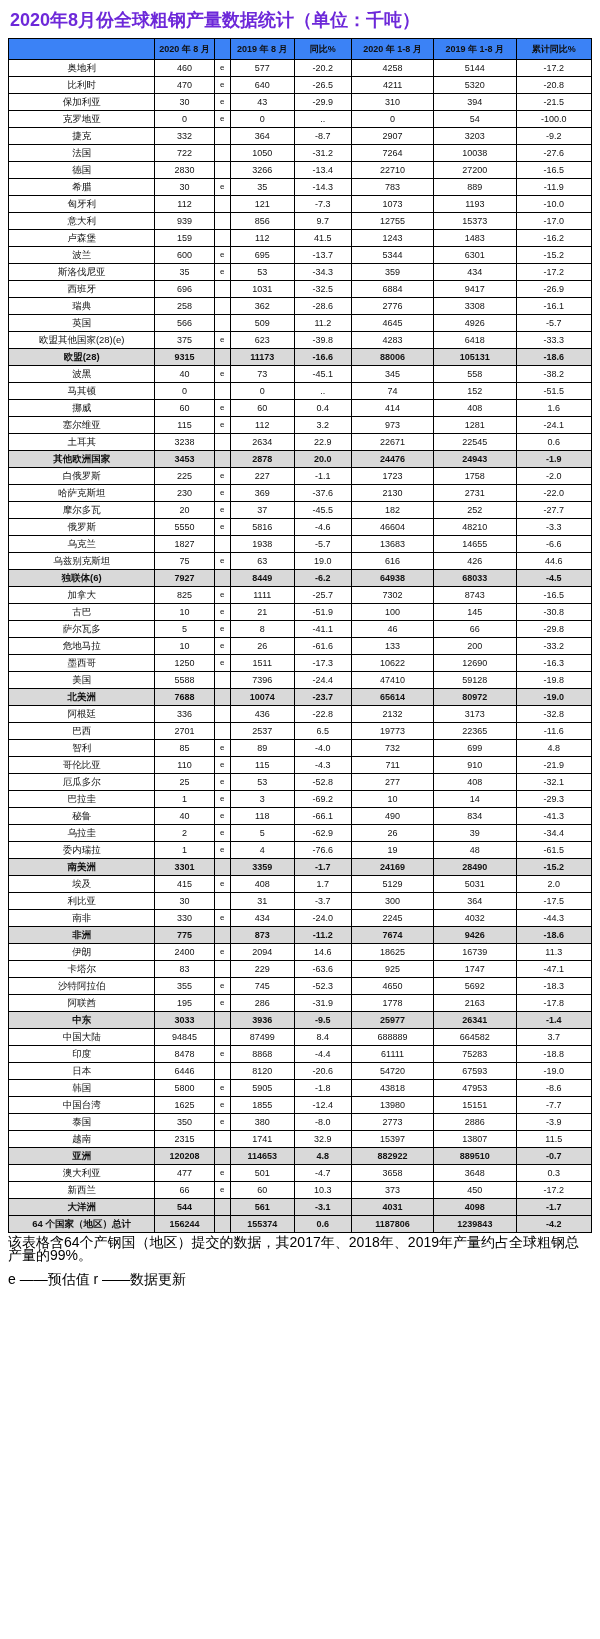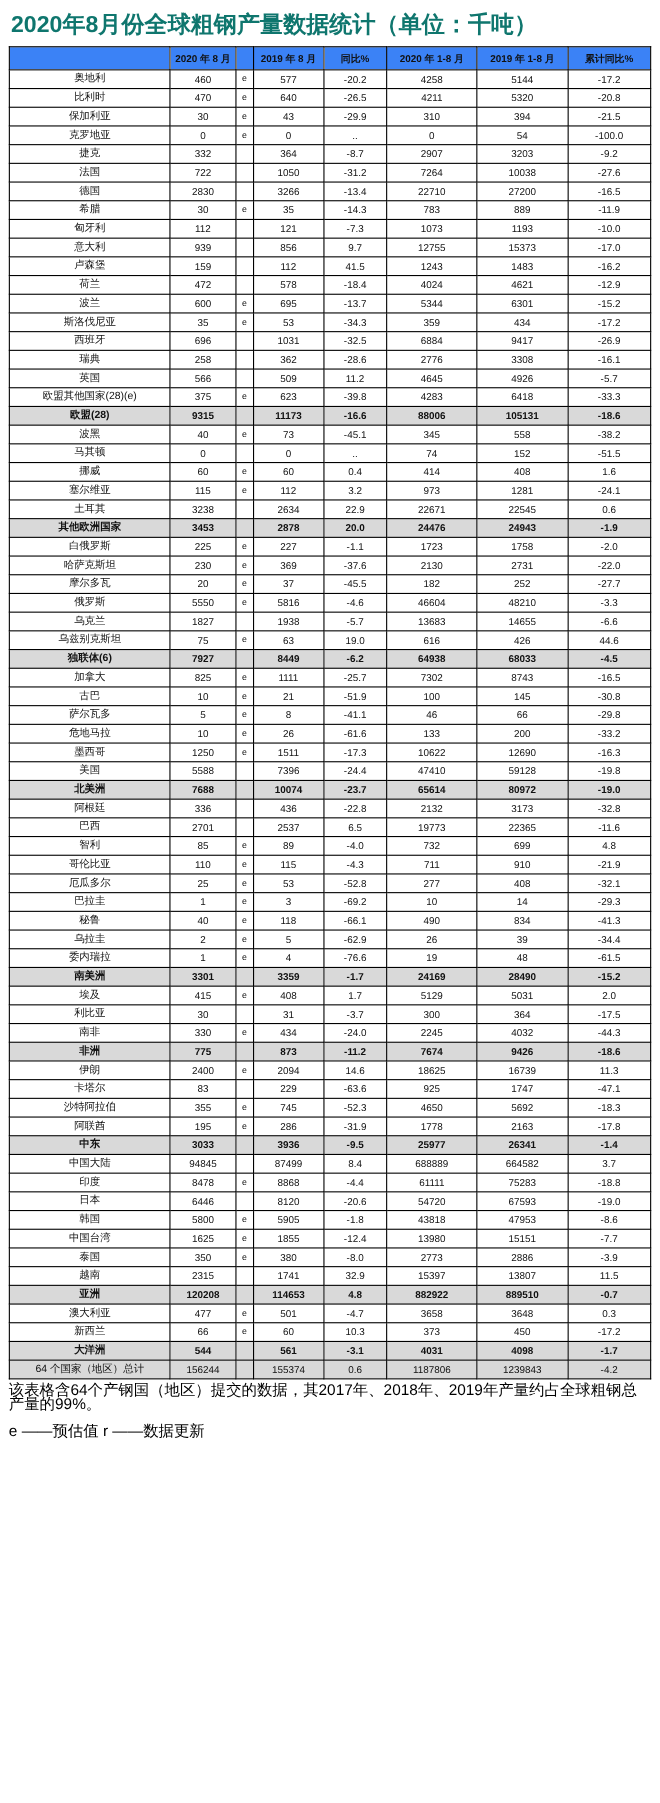--- a/index.html
+++ b/index.html
@@ -11,24 +11,24 @@
     width: 600px;
     font-family: "Liberation Sans", "DejaVu Sans", sans-serif;
     color: #111111;
   }
   .page {
     width: 600px;
     box-sizing: border-box;
     padding: 6px 8px 4px 8px;
   }
   .title {
-    font-size: 21px;
+    font-size: 18px;
     font-weight: bold;
     letter-spacing: 0px;
-    color: #0f766e;
+    color: #6d28d9;
     margin: 2px 0 6px 2px;
     white-space: nowrap;
   }
   table.steel {
     border-collapse: collapse;
     width: 584px;
     table-layout: fixed;
     font-size: 9px;
   }
   table.steel col.c-name   { width: 128px; }
@@ -66,21 +66,21 @@
     font-size: 9.5px;
   }
   td.num { text-align: center; font-size: 9px; }
   td.esup { font-size: 8px; text-align: center; }
   tr.group td {
     font-weight: bold;
     background: #d9d9d9;
   }
   tr.group td.name { font-weight: bold; }
   tr.total td {
-    font-weight: normal;
+    font-weight: bold;
     background: #d9d9d9;
     text-align: center;
   }
   .footnote {
     font-size: 14px;
     line-height: 13px;
     margin-top: 3px;
     color: #000;
   }
   .footnote .line2 { margin-top: 11px; }
@@ -220,30 +220,20 @@
           <td class="name">卢森堡</td>
           <td class="num">159</td>
           <td class="esup"></td>
           <td class="num">112</td>
           <td class="num">41.5</td>
           <td class="num">1243</td>
           <td class="num">1483</td>
           <td class="num">-16.2</td>
         </tr>
         <tr>
-          <td class="name">荷兰</td>
-          <td class="num">472</td>
-          <td class="esup"></td>
-          <td class="num">578</td>
-          <td class="num">-18.4</td>
-          <td class="num">4024</td>
-          <td class="num">4621</td>
-          <td class="num">-12.9</td>
-        </tr>
-        <tr>
           <td class="name">波兰</td>
           <td class="num">600</td>
           <td class="esup">e</td>
           <td class="num">695</td>
           <td class="num">-13.7</td>
           <td class="num">5344</td>
           <td class="num">6301</td>
           <td class="num">-15.2</td>
         </tr>
         <tr>

